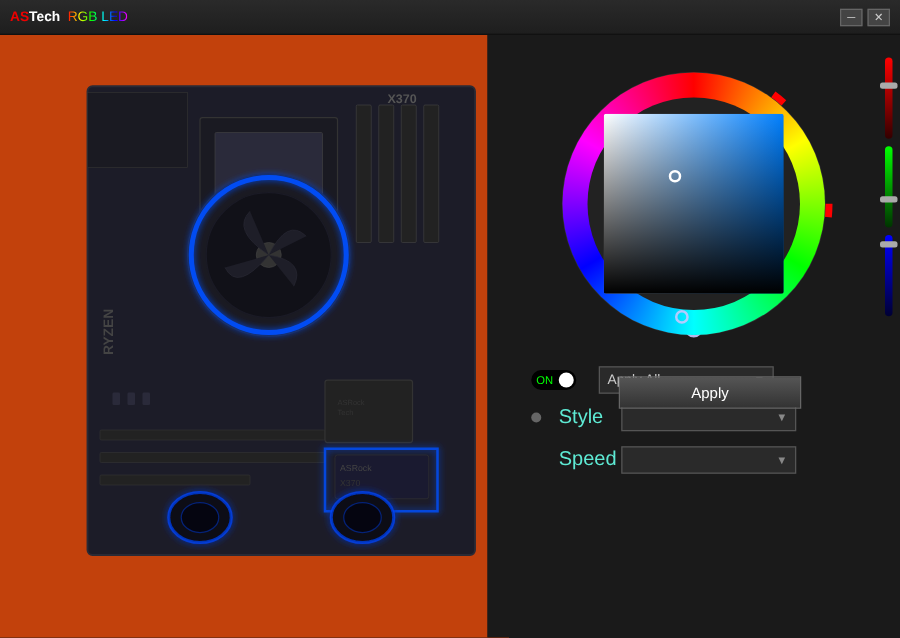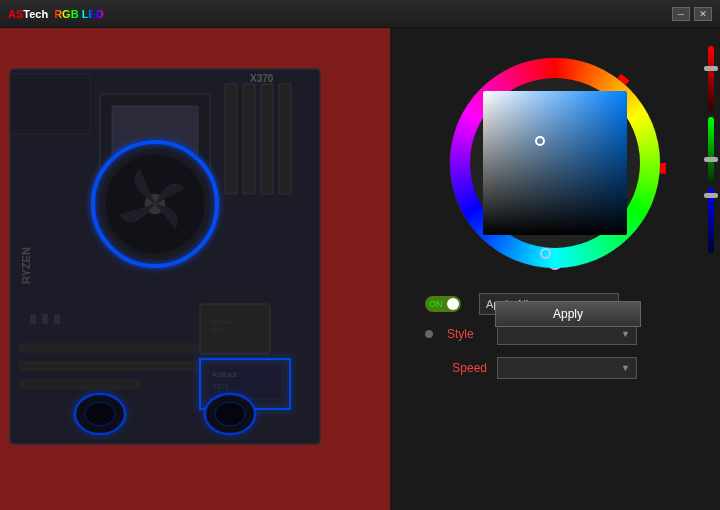--- a/index.html
+++ b/index.html
@@ -29,21 +29,21 @@
       gap: 6px;
     }
     .asrock-logo {
       font-size: 11px;
       font-weight: bold;
       color: #fff;
     }
     .asrock-logo span.as { color: #e00; }
     .title-rgb {
       font-size: 11px;
-      font-weight: bold;
+      font-weight: normal;
       background: linear-gradient(to right, #f00, #ff0, #0f0, #0ff, #00f, #f0f);
       text-align: center;
       -webkit-background-clip: text;
       -webkit-text-fill-color: transparent;
     }
     .title-controls {
       margin-left: auto;
       display: flex;
       gap: 4px;
     }
@@ -64,24 +64,24 @@
     .main-content {
       display: flex;
       height: 482px;
       position: relative;
     }
 
     
     .left-panel {
       width: 390px;
       height: 100%;
-      background: #7f1d1d;
-      display: flex;
-      align-items: center;
-      justify-content: flex-start;
+      background: #c2410c;
+      display: flex;
+      align-items: center;
+      justify-content: flex-end;
       position: relative;
     }
 
     .motherboard-container {
       width: 330px;
       height: 420px;
       position: relative;
       margin-top: 10px;
     }
 
@@ -107,21 +107,21 @@
     .control-row {
       display: flex;
       align-items: center;
       margin-bottom: 12px;
       gap: 10px;
     }
 
     .toggle-switch {
       width: 36px;
       height: 16px;
-      background: #4d7c0f;
+      background: #000000;
       border-radius: 8px;
       position: relative;
       cursor: pointer;
     }
     .toggle-knob {
       width: 12px;
       height: 12px;
       background: #fff;
       border-radius: 50%;
       position: absolute;
@@ -148,22 +148,22 @@
       justify-content: space-between;
       width: 140px;
       height: 22px;
     }
     .dropdown-arrow {
       color: #888;
       font-size: 9px;
     }
 
     .control-label {
-      font-size: 12px;
-      color: #ef4444;
+      font-size: 16px;
+      color: #5eead4;
       width: 45px;
       text-align: right;
     }
 
     
     .apply-btn {
       background: linear-gradient(to bottom, #555, #333);
       border: 1px solid #666;
       color: #fff;
       font-size: 12px;

